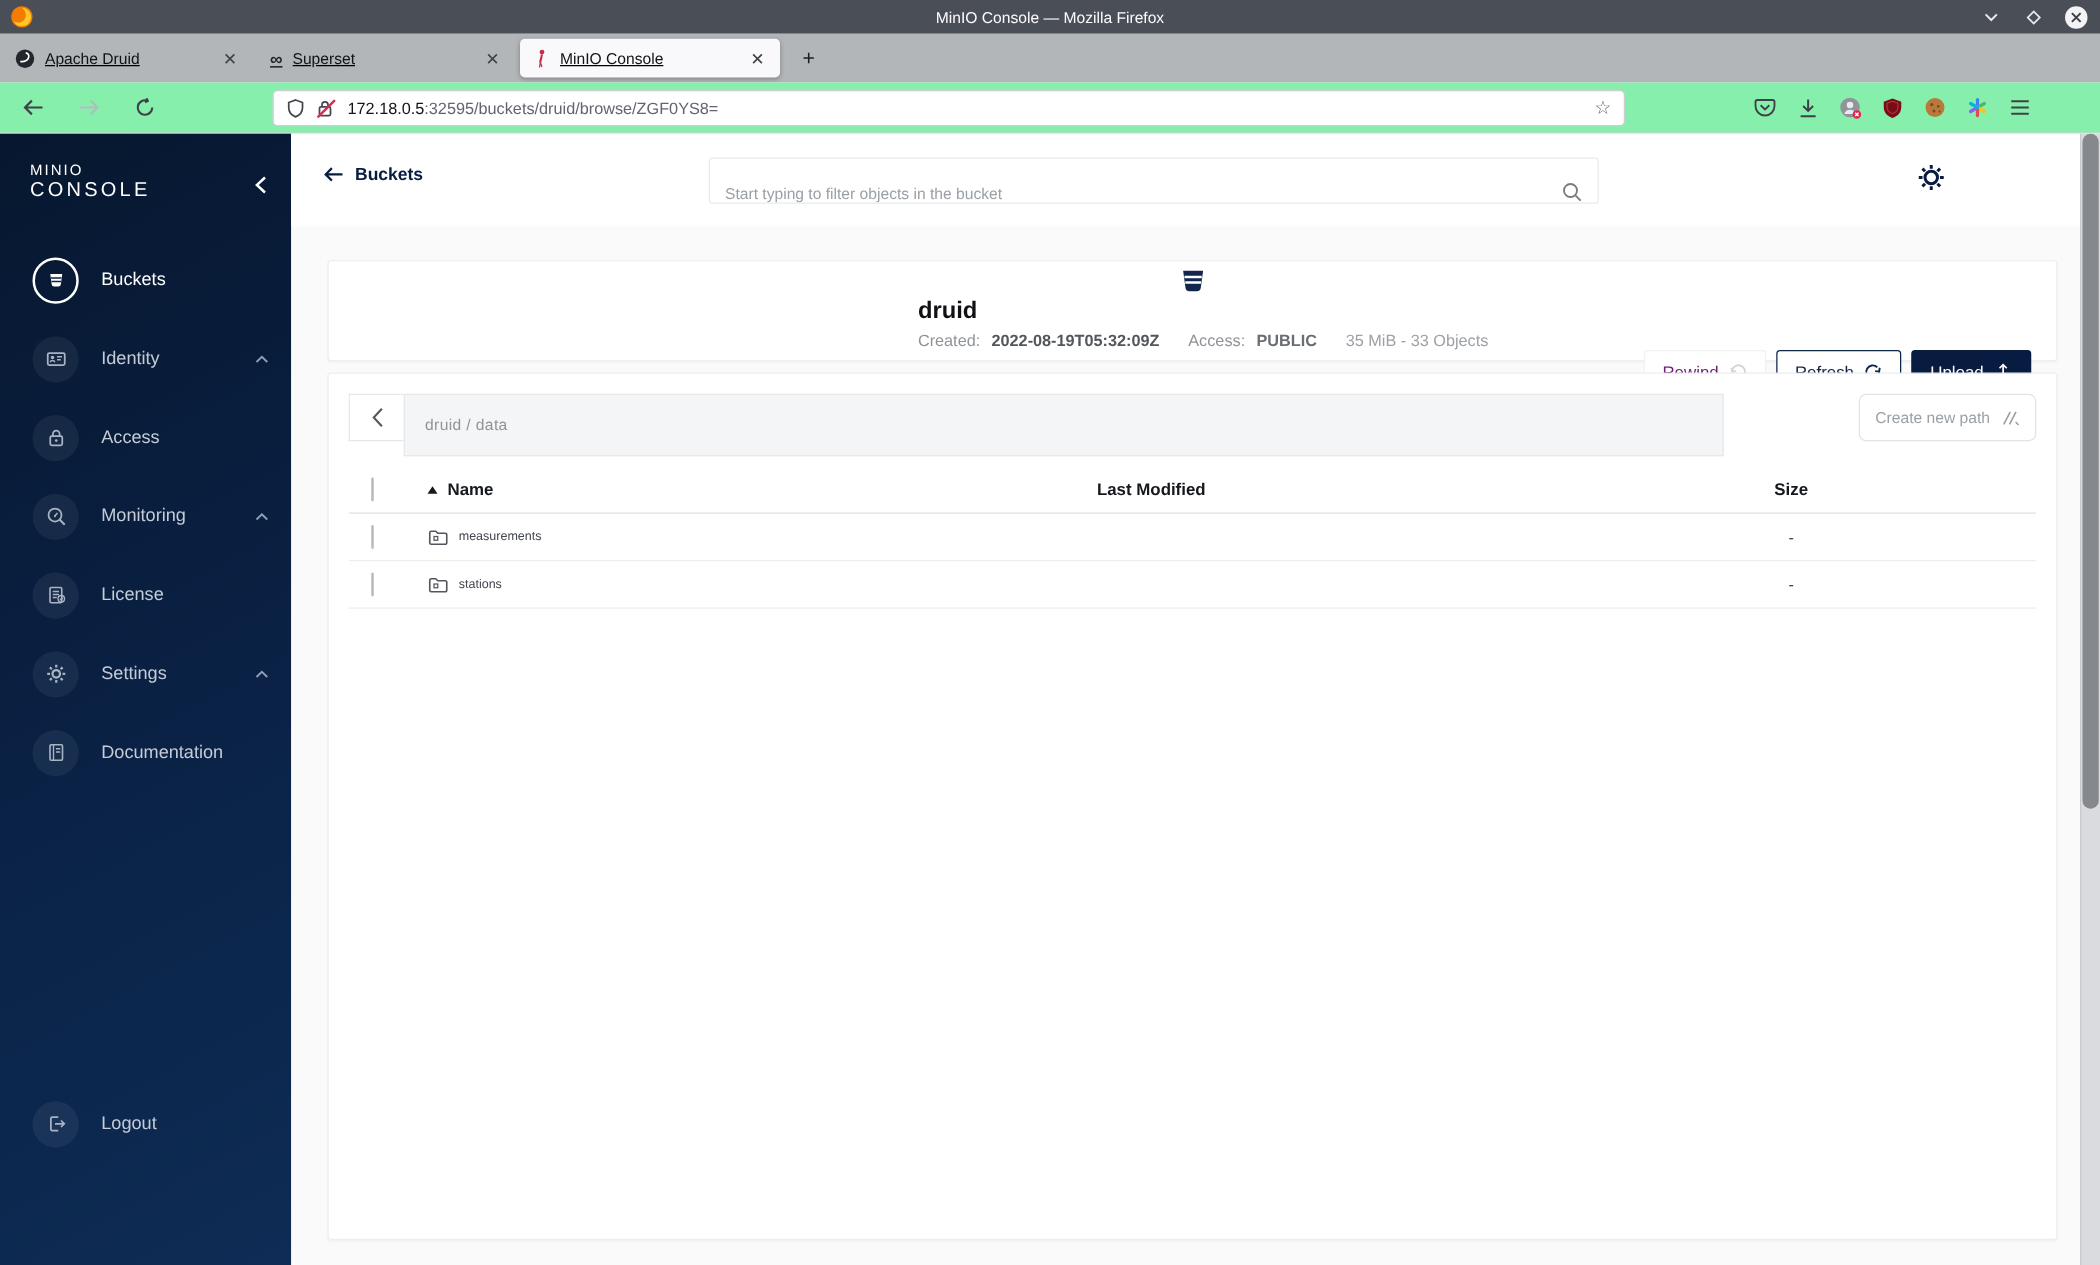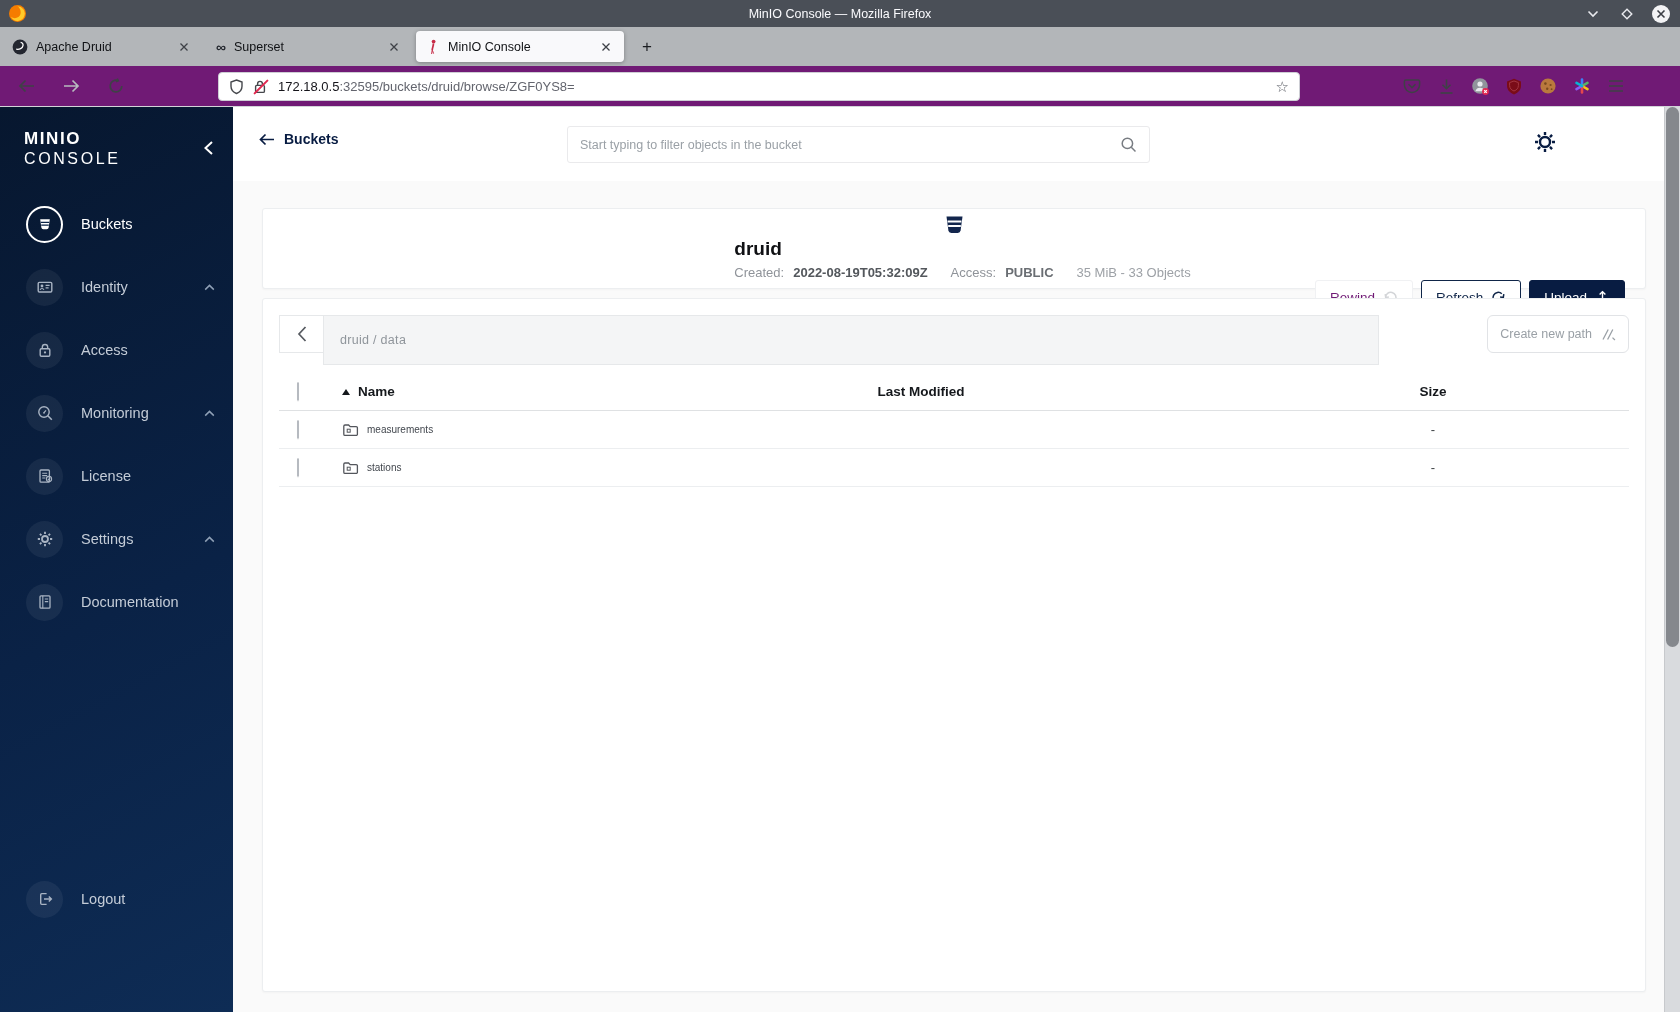--- a/index.html
+++ b/index.html
@@ -9,63 +9,63 @@
 
   
   .titlebar{position:absolute;left:0;top:0;width:1680px;height:27px;background:#4a4f57;display:flex;align-items:center;}
   .titlebar .fx-logo{margin-left:8px;}
   .titlebar .win-title{position:absolute;left:0;right:0;text-align:center;color:#fbfbfe;font-size:12.5px;}
   .win-controls{position:absolute;right:10px;top:0;height:27px;display:flex;align-items:center;gap:16px;}
   .win-btn{width:18px;height:18px;display:flex;align-items:center;justify-content:center;}
   .win-close{background:#f3f3f5;border-radius:50%;}
 
   .tabbar{position:absolute;left:0;top:27px;width:1680px;height:39px;background:#b3b6b9;display:flex;align-items:flex-end;}
-  .tab{height:31px;margin:0 2px 4px 2px;border-radius:4px;display:flex;align-items:center;padding:0 8px 0 10px;gap:8px;}
+  .tab{height:31px;margin:0 2px 4px 2px;border-radius:4px;display:flex;align-items:center;padding:0 8px 0 10px;gap:8px;text-decoration:underline;}
   .tab .tab-label{font-size:12.5px;color:#101215;white-space:nowrap;overflow:hidden;flex:1;}
   .tab.active{background:#f9f9fb;box-shadow:0 1px 4px rgba(0,0,0,.3);}
   .tab-close{width:20px;height:20px;border-radius:3px;display:flex;align-items:center;justify-content:center;}
   .newtab-btn{width:26px;height:26px;margin:0 0 6px 8px;border-radius:4px;display:flex;align-items:center;justify-content:center;font-size:17px;color:#1b1d21;}
 
-  .navbar{position:absolute;left:0;top:66px;width:1680px;height:41px;background:#701a75;border-bottom:1px solid #d2d4d8;}
+  .navbar{position:absolute;left:0;top:66px;width:1680px;height:41px;background:#86efac;border-bottom:1px solid #d2d4d8;}
   .nav-left{position:absolute;left:12px;top:0;height:40px;display:flex;align-items:center;gap:17px;}
   .nav-btn{width:28px;height:28px;display:flex;align-items:center;justify-content:center;border-radius:4px;}
   .urlbar{position:absolute;left:218px;top:6px;width:1082px;height:29px;background:#fff;border:1px solid #cdced4;border-radius:4px;display:flex;align-items:center;padding:0 10px;gap:9px;}
   .url-text{font-size:13px;flex:1;white-space:nowrap;overflow:hidden;}
   .url-host{color:#15141a;}
   .url-path{color:#63656e;}
   .url-star{font-size:15px;color:#5b5e66;line-height:1;}
   .lockslash{position:relative;width:16px;height:16px;}
   .lockslash::after{content:"";position:absolute;left:-2px;top:7px;width:20px;height:2px;background:#e22850;transform:rotate(-45deg);border-radius:1px;}
   .nav-right{position:absolute;right:50px;top:0;height:40px;display:flex;align-items:center;gap:6px;}
   .tbtn{width:28px;height:28px;display:flex;align-items:center;justify-content:center;border-radius:4px;}
 
   
   .app{position:absolute;left:0;top:107px;width:1680px;height:905px;display:flex;}
 
   
   .sidebar{position:relative;width:233px;height:100%;background:linear-gradient(152deg,#07172f 0%,#0a2246 55%,#0e2c55 100%);flex:none;}
   .logo{position:absolute;left:24px;top:22px;color:#fff;}
-  .logo .l1{font-size:17px;font-weight:bold;letter-spacing:1.6px;}
+  .logo .l1{font-size:12px;font-weight:normal;letter-spacing:1.6px;}
   .logo .l2{font-size:16px;letter-spacing:2.6px;font-weight:400;margin-top:1px;}
   .collapse-btn{position:absolute;right:16px;top:32px;width:18px;height:18px;display:flex;align-items:center;justify-content:center;}
   .menu{position:absolute;left:0;top:95px;right:0;}
   .mi{height:44px;display:flex;align-items:center;margin:0 16px 19px 26px;position:relative;}
   .mi .ic{width:37px;height:37px;border-radius:50%;background:rgba(255,255,255,.06);display:flex;align-items:center;justify-content:center;color:#a9b4c3;flex:none;}
   .mi.active .ic{background:transparent;border:2px solid #fff;color:#fff;}
   .mi .lbl{margin-left:18px;font-size:14.5px;color:#c4ccd7;}
   .mi.active .lbl{color:#fff;}
   .mi .chev{position:absolute;right:2px;color:#8fa0b6;}
   .logout-item{position:absolute;left:0;right:0;bottom:91px;}
   .logout-item .mi{margin-bottom:0;}
 
   
   .main{position:relative;flex:1;background:#fafafa;}
   .page-head{position:absolute;left:0;top:0;right:0;height:74px;background:#fff;}
   .back-link{position:absolute;left:26px;top:24px;display:flex;align-items:center;gap:9px;color:#081C42;font-size:14px;font-weight:bold;}
-  .obj-search{position:absolute;left:334px;top:19px;width:583px;height:37px;background:#fff;border:1px solid #eaeaec;border-radius:3px;display:flex;align-items:center;padding:0 12px;}
+  .obj-search{position:absolute;left:334px;top:19px;width:712px;height:37px;background:#fff;border:1px solid #eaeaec;border-radius:3px;display:flex;align-items:flex-end;padding:0 12px;}
   .obj-search input{flex:1;border:0;outline:none;font-size:12.5px;color:#333;font-family:"Liberation Sans",sans-serif;background:transparent;}
   .obj-search input::placeholder{color:#9aa0a6;}
   .gear-btn{position:absolute;right:122px;top:22px;width:26px;height:26px;display:flex;align-items:center;justify-content:center;}
 
   .card{position:absolute;left:29px;width:1384px;background:#fff;border:1px solid #eceef0;border-radius:3px;box-shadow:0 1px 2px rgba(0,0,0,.03);}
   .bucket-card{top:101px;height:81px;display:flex;align-items:center;padding:2px 20px;flex-direction:column;}
   .bucket-ic{flex:none;color:#13264d;}
   .bucket-info{margin-left:17px;}
   .bucket-title{font-size:19px;font-weight:bold;color:#101114;}
   .bucket-meta{display:flex;align-items:baseline;gap:9px;margin-top:5px;font-size:13px;}

